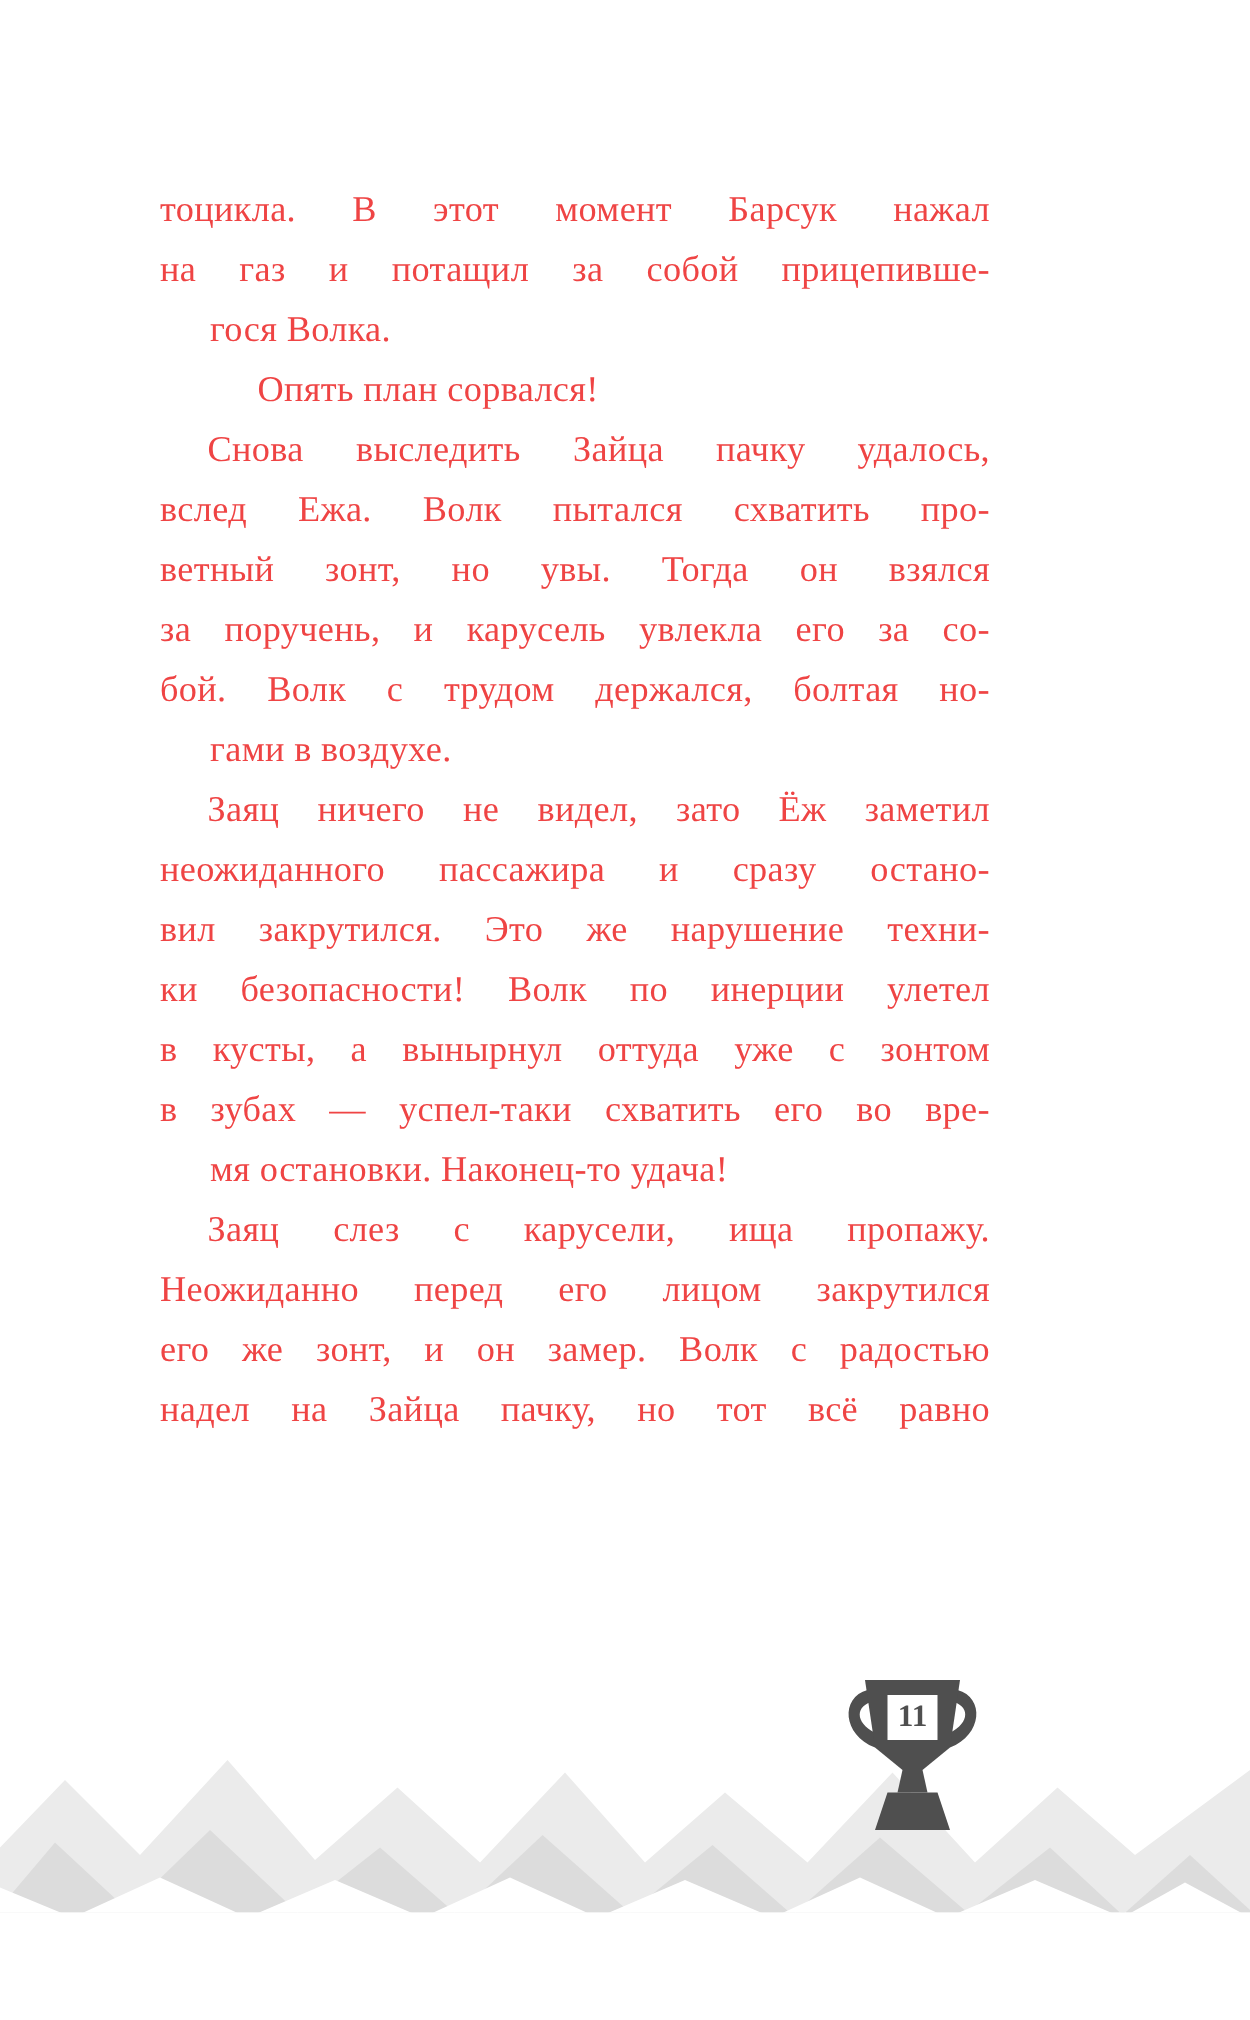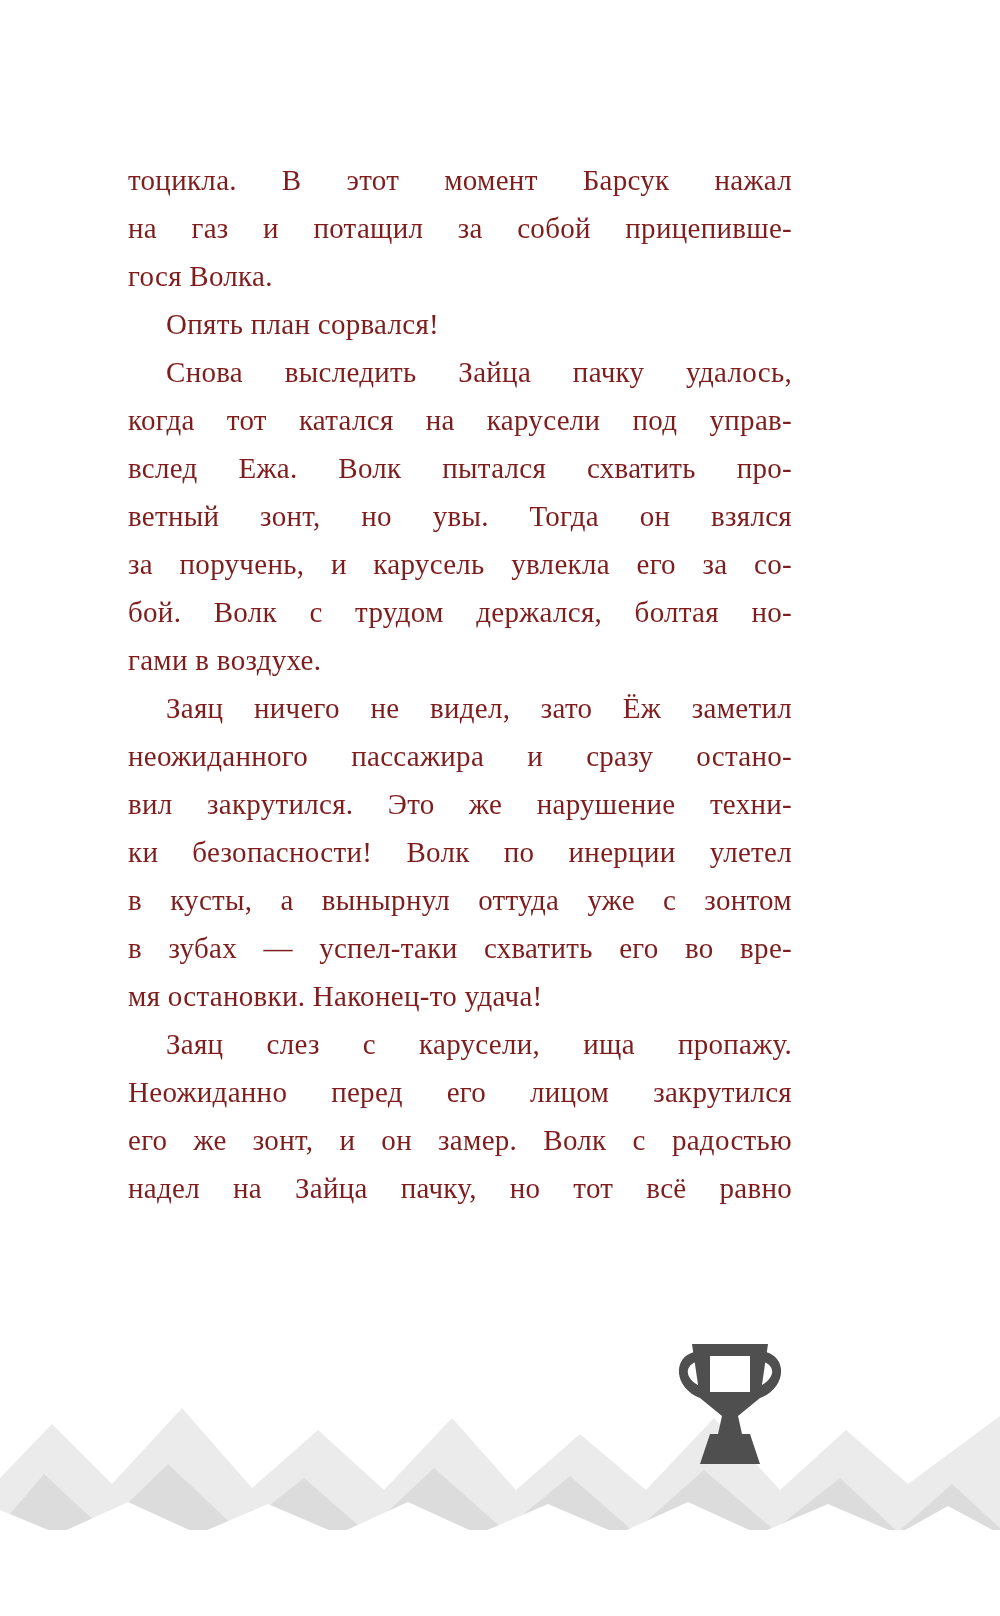--- a/index.html
+++ b/index.html
@@ -8,32 +8,32 @@
     position: relative;
     overflow: hidden;
     background: #ffffff;
     font-family: "Liberation Serif", "DejaVu Serif", serif;
   }
   .book-page { position: absolute; inset: 0; }
 
   .text-block {
     position: absolute;
     left: 128px;
-    top: 156px;
+    top: 144px;
     width: 664px;
-    color: #7f1d1d;
+    color: #ef4444;
     font-size: 29px;
     line-height: 48px;
     letter-spacing: 0.01em;
   }
   .line {
     text-align: justify;
     text-align-last: justify;
   }
-  .line.lastline { text-align-last: left; }
+  .line.lastline { text-align-last: left; margin-left: 40px; }
   .line.firstline-indent { text-indent: 38px; }
 
   .mountains {
     position: absolute;
     left: 0;
     top: 1350px;
     width: 1000px;
     height: 180px;
     display: block;
   }
@@ -52,40 +52,38 @@
     top: 16px;
     width: 40px;
     height: 36px;
     display: flex;
     align-items: center;
     justify-content: center;
     font-family: "Liberation Serif", "DejaVu Serif", serif;
     font-weight: bold;
     font-size: 25px;
     color: #4f4f4f;
-    margin-top: 32px;
   }
 </style>
 </head>
 <body>
 
 <div class="book-page">
 
   <div class="text-block">
       <div class="para">
         <div class="line">тоцикла. В этот момент Барсук нажал</div>
         <div class="line">на газ и потащил за собой прицепивше-</div>
         <div class="line lastline">гося Волка.</div>
       </div>
       <div class="para">
         <div class="line firstline-indent lastline">Опять план сорвался!</div>
       </div>
       <div class="para">
         <div class="line firstline-indent">Снова выследить Зайца пачку удалось,</div>
-        <div class="line">когда тот катался на карусели под управ-</div>
         <div class="line">вслед Ежа. Волк пытался схватить про-</div>
         <div class="line">ветный зонт, но увы. Тогда он взялся</div>
         <div class="line">за поручень, и карусель увлекла его за со-</div>
         <div class="line">бой. Волк с трудом держался, болтая но-</div>
         <div class="line lastline">гами в воздухе.</div>
       </div>
       <div class="para">
         <div class="line firstline-indent">Заяц ничего не видел, зато Ёж заметил</div>
         <div class="line">неожиданного пассажира и сразу остано-</div>
         <div class="line">вил закрутился. Это же нарушение техни-</div>

